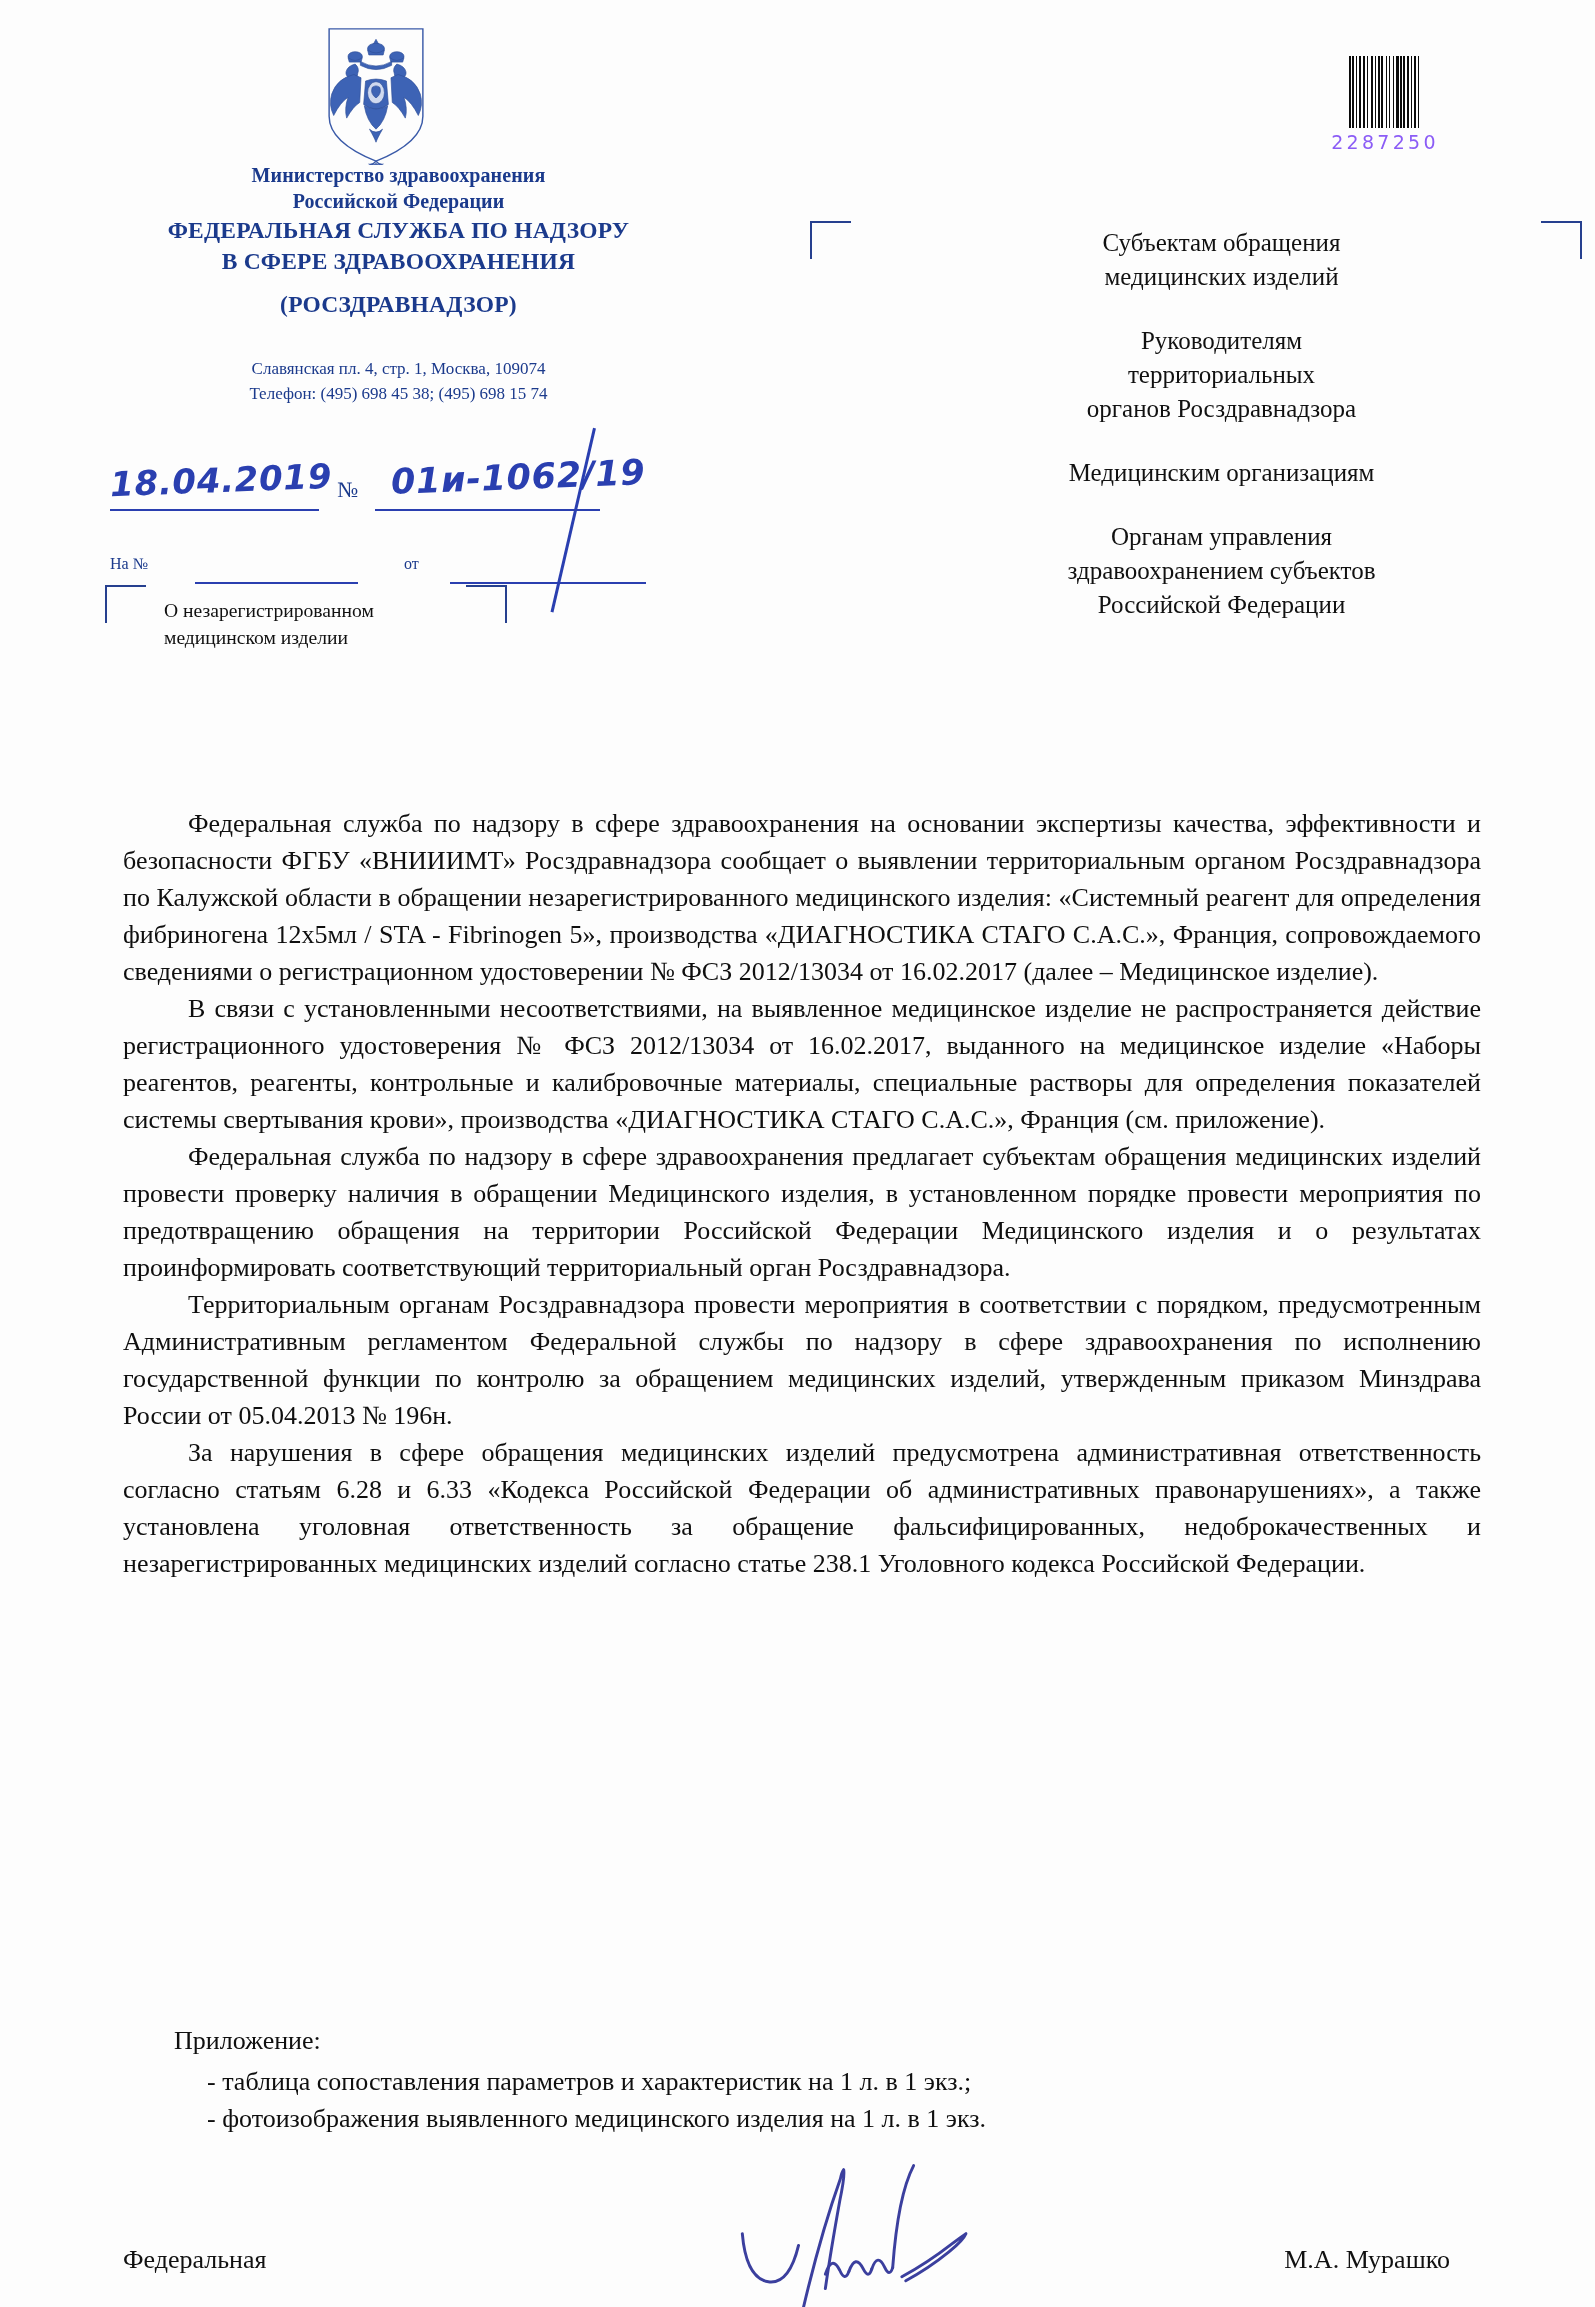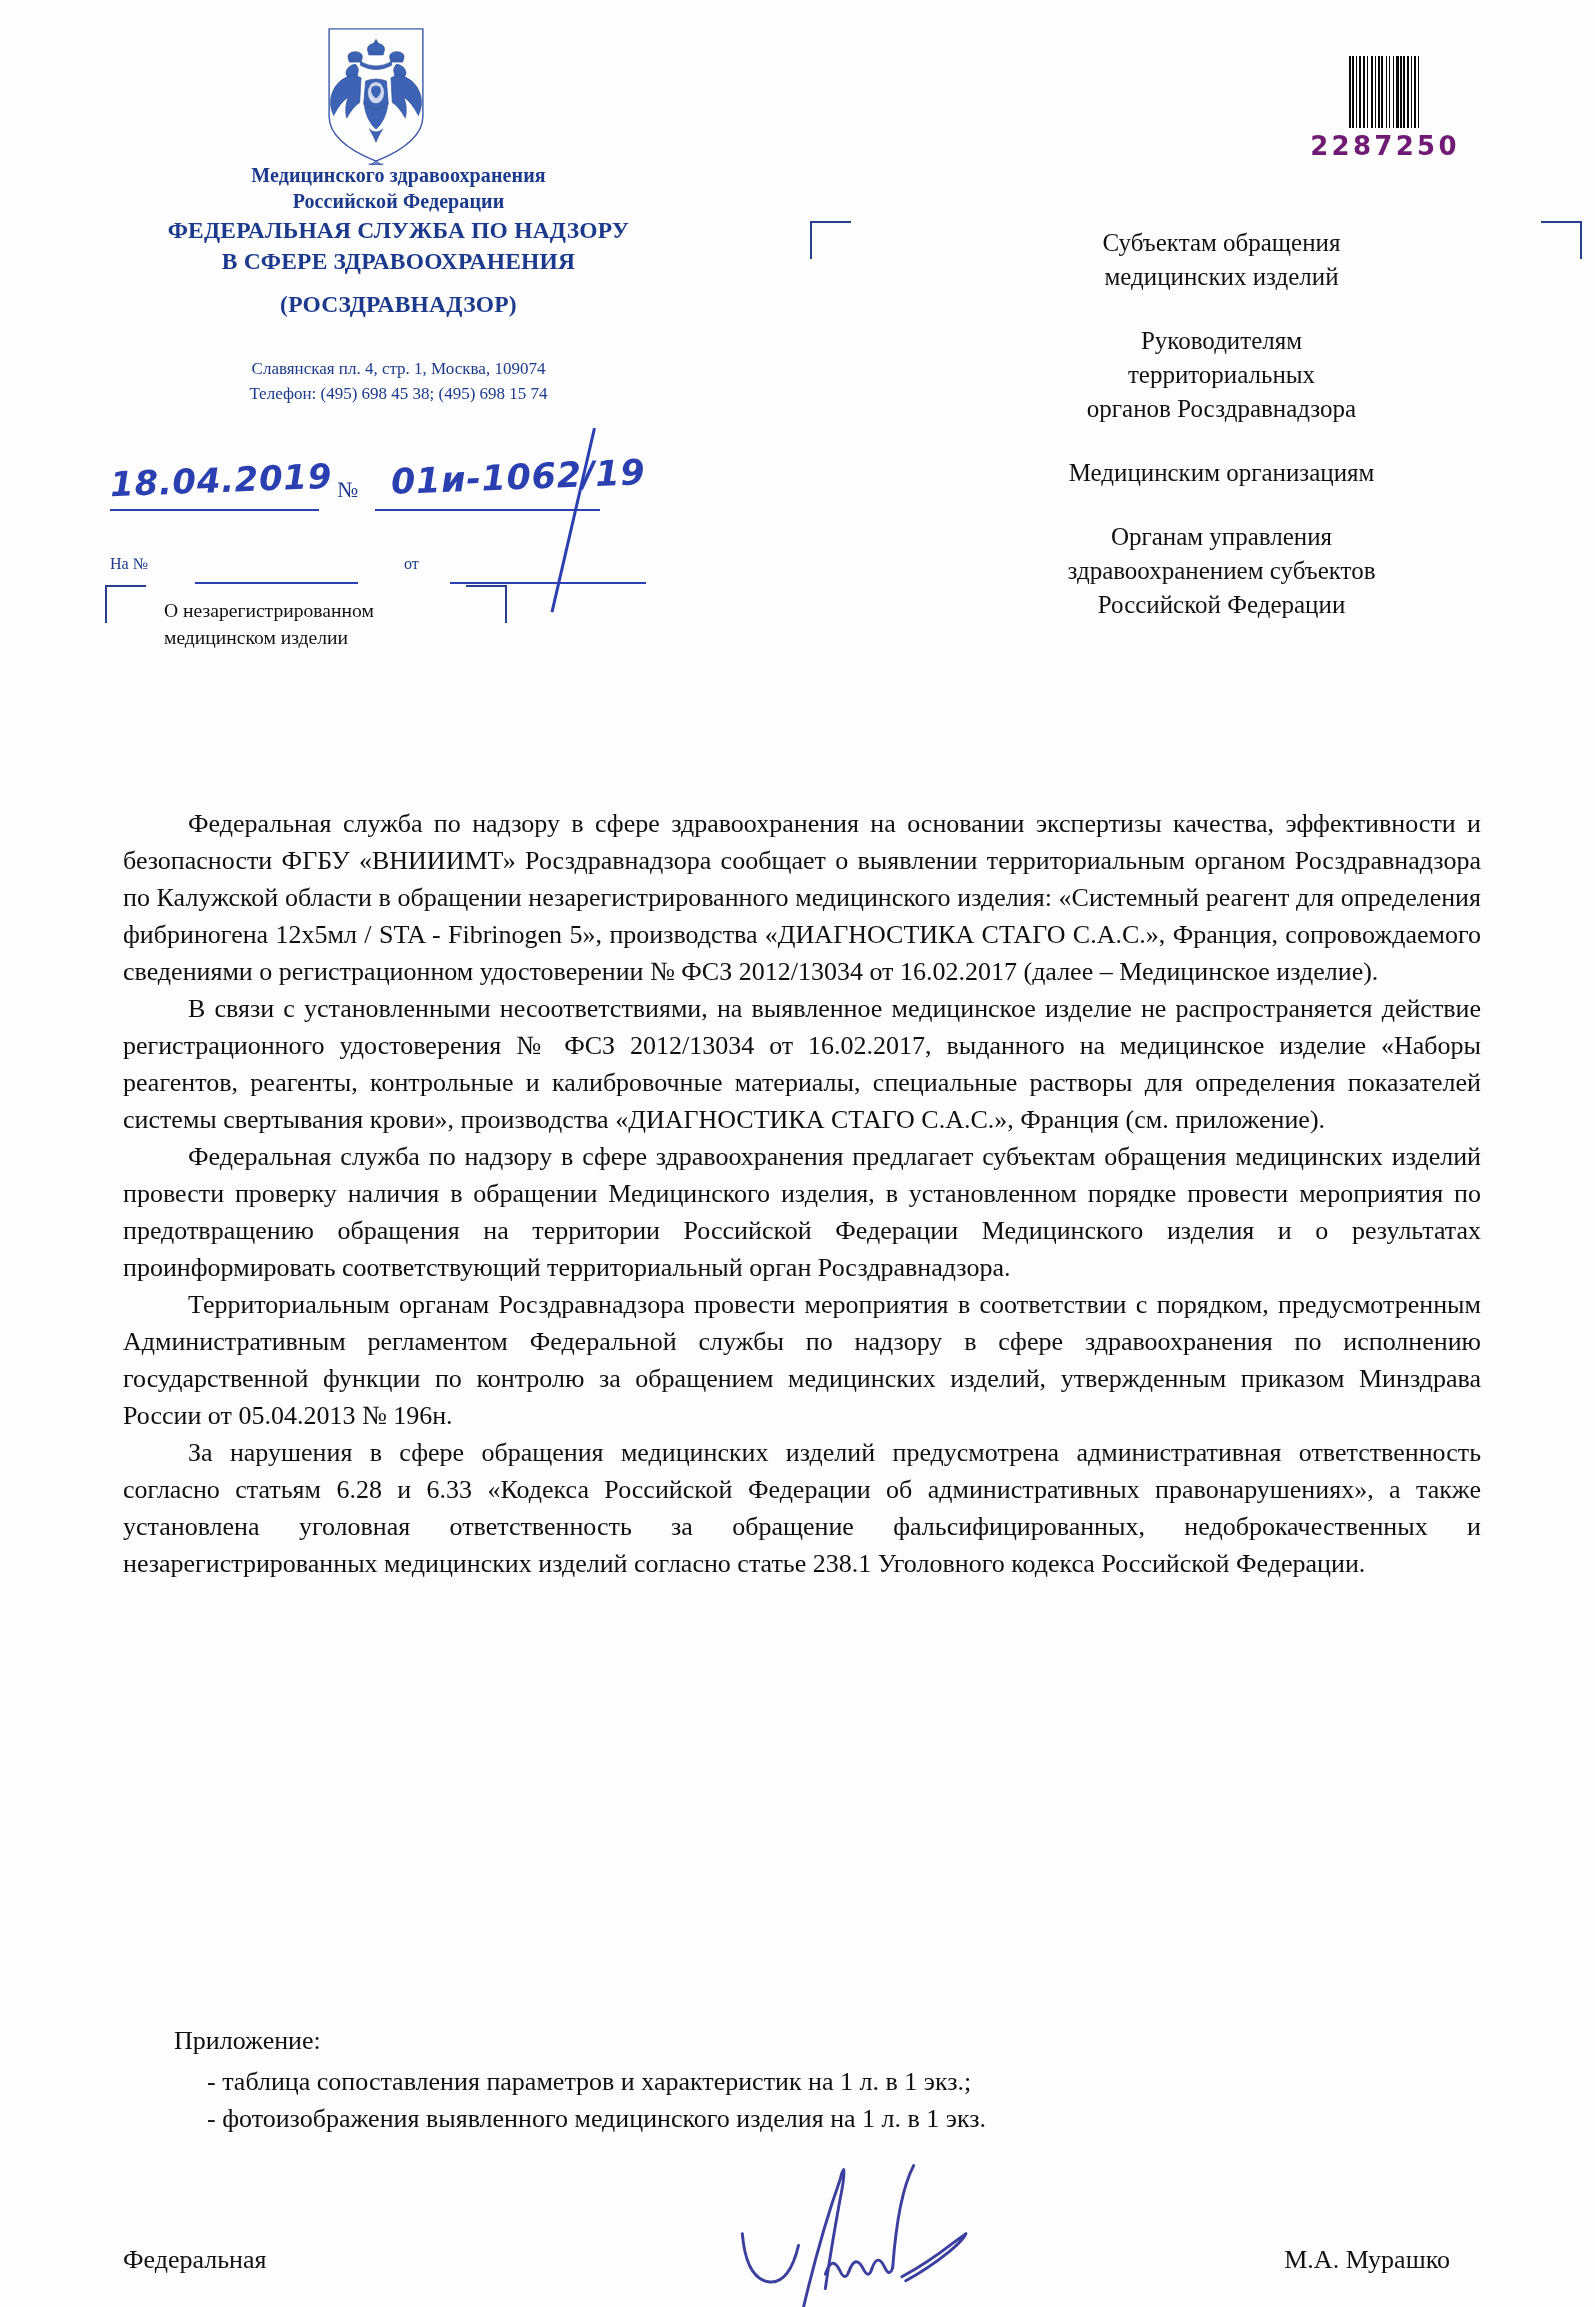--- a/index.html
+++ b/index.html
@@ -190,25 +190,24 @@
     justify-content: center;
     gap: 0;
   }
   .barcode-bars i {
     display: block;
     background: #0a0a0a;
     height: 100%;
   }
   .barcode-num {
     font-family: "DejaVu Sans", sans-serif;
-    font-size: 26px;
+    font-size: 19px;
     letter-spacing: 3.3px;
     margin-top: 2.6px;
-    color: #701a75;
-    font-weight: bold;
+    color: #8b5cf6;
   }
 
   
   .addressee {
     position: absolute;
     left: 810px;
     top: 221px;
     width: 778px;
     height: 529px;
   }
@@ -323,21 +322,21 @@
           <path d="M84 96 q6 -5 12 0 q3 10 -6 16 q-9 -6 -6 -16 z" fill="#3d63b5"></path>
 
           <path d="M72 124 q18 10 36 0 q-4 24 -18 36 q-14 -12 -18 -36 z"></path>
           <path d="M80 160 q10 9 20 0 q-8 14 -10 20 q-2 -6 -10 -20 z"></path>
         </g>
         <path d="M90 209 q-4 5 -9 5 q5 3 9 -1 q4 4 9 1 q-5 0 -9 -5 z" fill="none" stroke="#3a5aa8" stroke-width="2"></path>
       </svg>
     </div>
 
     <div class="org-title">
-      <div class="org-line-min">Медицинского здравоохранения</div>
+      <div class="org-line-min">Министерство здравоохранения</div>
       <div class="org-line-min">Российской Федерации</div>
       <div class="org-line-big">ФЕДЕРАЛЬНАЯ СЛУЖБА ПО НАДЗОРУ</div>
       <div class="org-line-big" style="margin-top:0">В СФЕРЕ ЗДРАВООХРАНЕНИЯ</div>
       <div class="org-line-big" style="margin-top:12px">(РОСЗДРАВНАДЗОР)</div>
     </div>
 
     <div class="contact">
       <div>Славянская пл. 4, стр. 1, Москва, 109074</div>
       <div>Телефон: (495) 698 45 38; (495) 698 15 74</div>
     </div>

